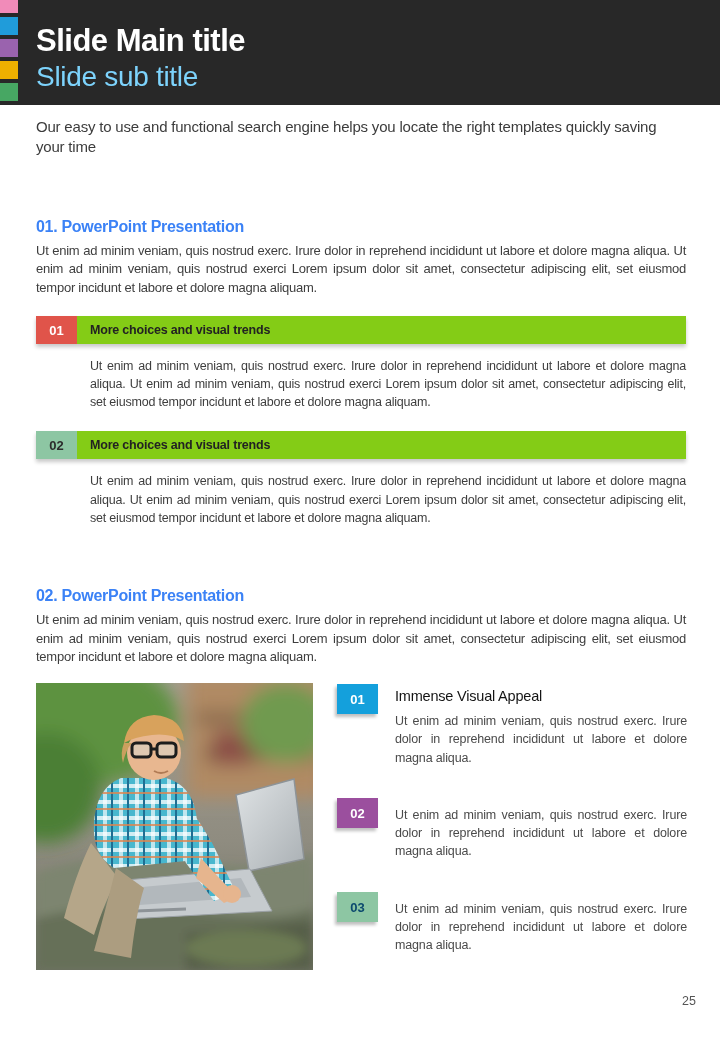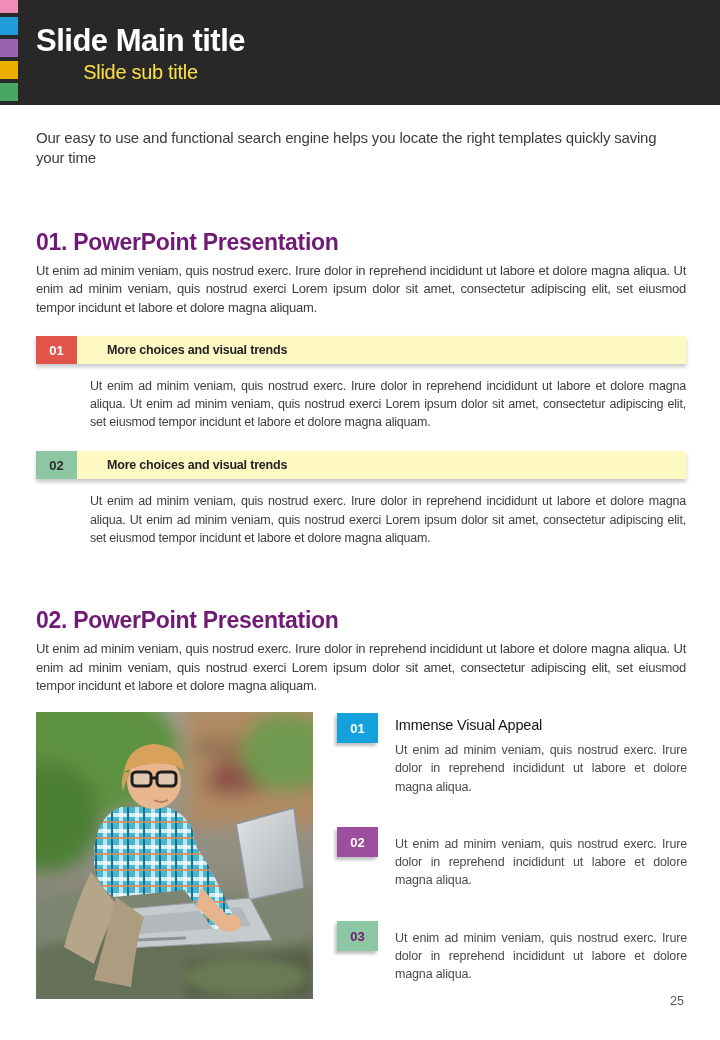--- a/index.html
+++ b/index.html
@@ -7,49 +7,49 @@
     position:relative; width:720px; height:1040px; overflow:hidden;
     background:#ffffff; font-family:"Liberation Sans", sans-serif;
     color:#3e3e3e;
   }
   
   .header { position:relative; height:105px; background:#282828; }
   .accent-strip { position:absolute; left:0; top:-5px; display:flex; flex-direction:column; gap:4px; }
   .accent-sq { width:18px; height:18px; }
   .header-text { position:absolute; left:36px; top:24px; }
   .main-title { font-size:31px; font-weight:bold; color:#ffffff; letter-spacing:-0.5px; line-height:1.1;text-align:center; }
-  .sub-title { font-size:20px; font-weight:normal; color:#fde047; margin-top:3px; letter-spacing:-0.3px;text-align:center; }
+  .sub-title { font-size:28px; font-weight:normal; color:#7dd3fc; margin-top:3px; letter-spacing:-0.3px; }
   
   .main { padding:0 34px 0 36px; }
-  .intro { margin-top:23px; width:648px; font-size:15px; line-height:1.35; color:#3c3c3c; letter-spacing:-0.2px; }
+  .intro { margin-top:12px; width:648px; font-size:15px; line-height:1.35; color:#3c3c3c; letter-spacing:-0.2px; }
   .section { margin-top:60px; }
   .section.second { }
-  .section-heading { font-size:23px; font-weight:bold; color:#701a75; letter-spacing:-0.3px; }
+  .section-heading { font-size:16px; font-weight:bold; color:#3b82f6; letter-spacing:-0.3px; }
   .section-body { margin-top:6px; font-size:13px; line-height:1.45; text-align:justify; color:#3e3e3e; letter-spacing:-0.25px; }
   
   .bar-block { margin-top:18px; }
   .bar-block + .bar-block { margin-top:20px; }
   .bar-row { display:flex; height:28px; box-shadow:0 3px 4px rgba(0,0,0,0.22); }
   .bar-badge { width:41px; height:28px; flex:none; display:flex; align-items:center; justify-content:center;
                font-size:13px; font-weight:bold; }
-  .bar-title { flex:1; background:#fef9c3; display:flex; align-items:center; padding-left:30px;
+  .bar-title { flex:1; background:#84cc16; display:flex; align-items:center; padding-left:13px;
                font-size:12.5px; font-weight:bold; color:#222222; letter-spacing:-0.2px; }
   .bar-body { margin:13px 0 0 54px; font-size:12.5px; line-height:1.45; text-align:justify; color:#3e3e3e; letter-spacing:-0.2px; }
   
   .bottom { margin-top:16px; display:flex; }
   .photo { width:277px; height:287px; flex:none; }
   .features { margin-left:24px; flex:1; padding-top:1px; }
   .feature { display:flex; margin-bottom:19px; }
   .f-badge { width:41px; height:30px; flex:none; display:flex; align-items:center; justify-content:center;
              font-size:13px; font-weight:bold; box-shadow:-2px 3px 3px rgba(0,0,0,0.25); }
   .f-content { margin-left:17px; }
   .f-title { font-size:14.5px; font-weight:normal; color:#141414; padding-top:4px; letter-spacing:-0.2px; }
   .f-body { margin-top:8px; width:292px; font-size:12.5px; line-height:1.45; text-align:justify; color:#4a4a4a; letter-spacing:-0.15px; }
   
-  .page-number { position:absolute; right:36px; top:994px; font-size:12.5px; color:#555555; }
+  .page-number { position:absolute; right:24px; top:994px; font-size:12.5px; color:#555555; }
 </style>
 </head>
 <body>
 
 <div class="page">
 
   <div class="header" style="background-color: rgb(40, 40, 40);">
     <div class="accent-strip">
       <div class="accent-sq" style="background-color: rgb(241, 139, 185);"></div>
       <div class="accent-sq" style="background-color: rgb(32, 156, 218);"></div>
@@ -172,21 +172,21 @@
           </div>
 
           <div class="feature">
             <div class="f-badge" style="background-color: rgb(155, 79, 158); color: rgb(255, 255, 255);">02</div>
             <div class="f-content">
               <p class="f-body">Ut enim ad minim veniam, quis nostrud exerc. Irure dolor in reprehend incididunt ut labore et dolore magna aliqua.</p>
             </div>
           </div>
 
           <div class="feature">
-            <div class="f-badge" style="background-color: rgb(141, 198, 163); color: #701a75;">03</div>
+            <div class="f-badge" style="background-color: rgb(141, 198, 163); color: #0c4a6e;">03</div>
             <div class="f-content">
               <p class="f-body">Ut enim ad minim veniam, quis nostrud exerc. Irure dolor in reprehend incididunt ut labore et dolore magna aliqua.</p>
             </div>
           </div>
 
         </div>
       </div>
     </div>
 
   </div>

